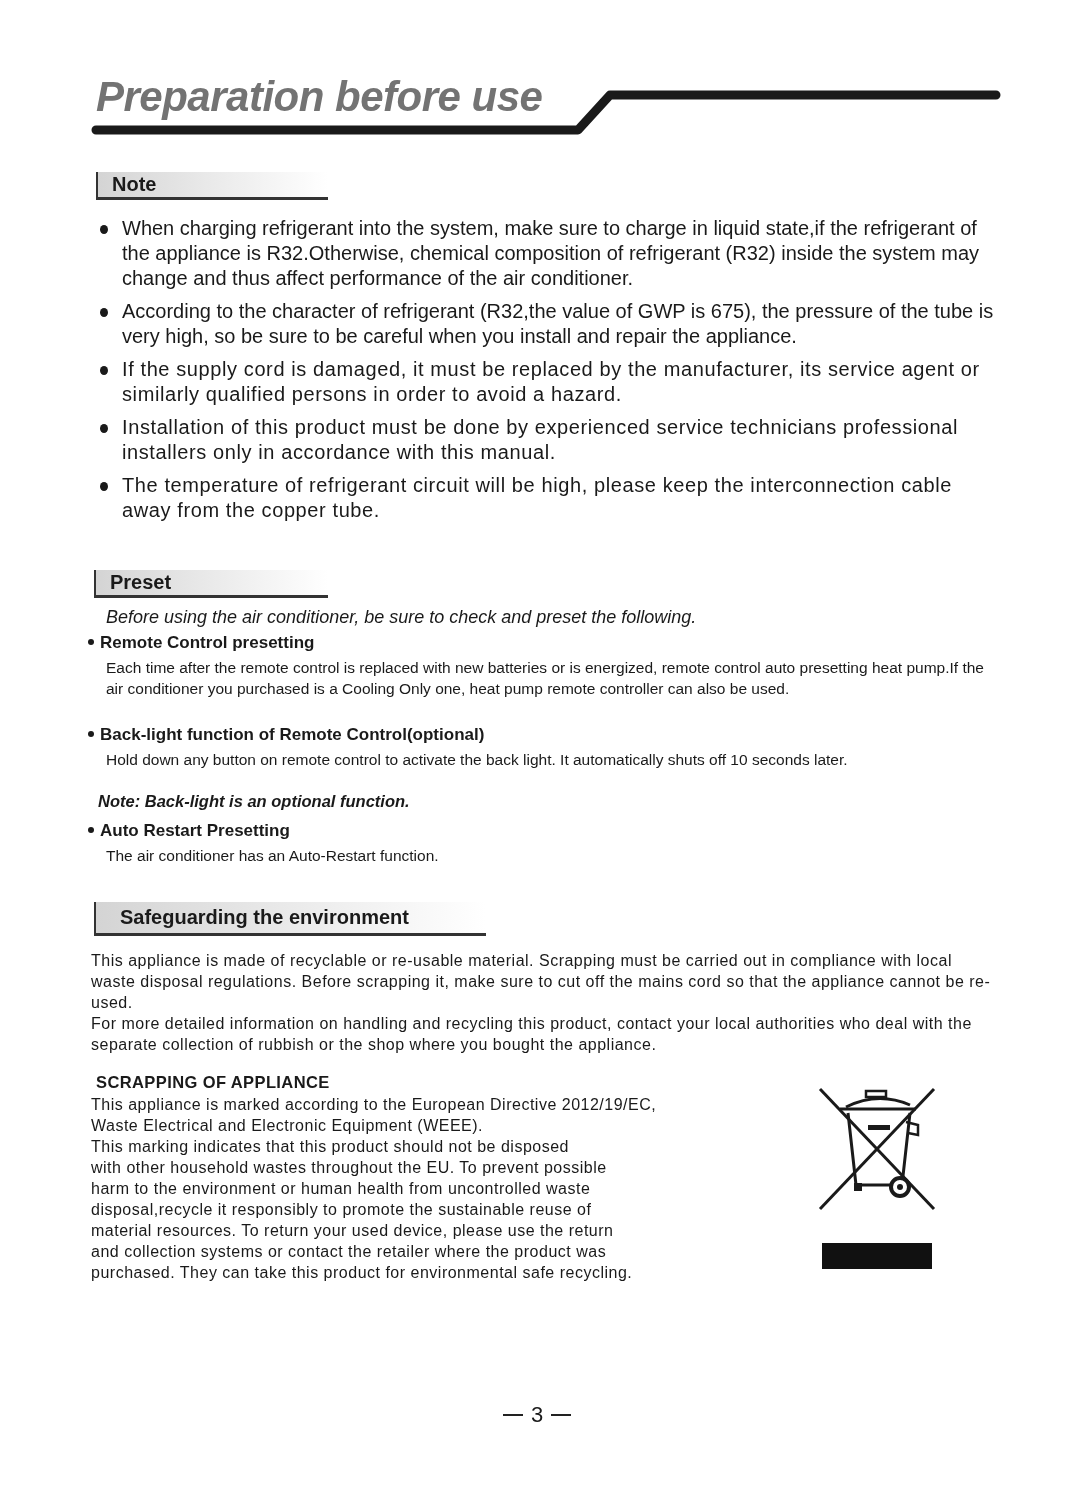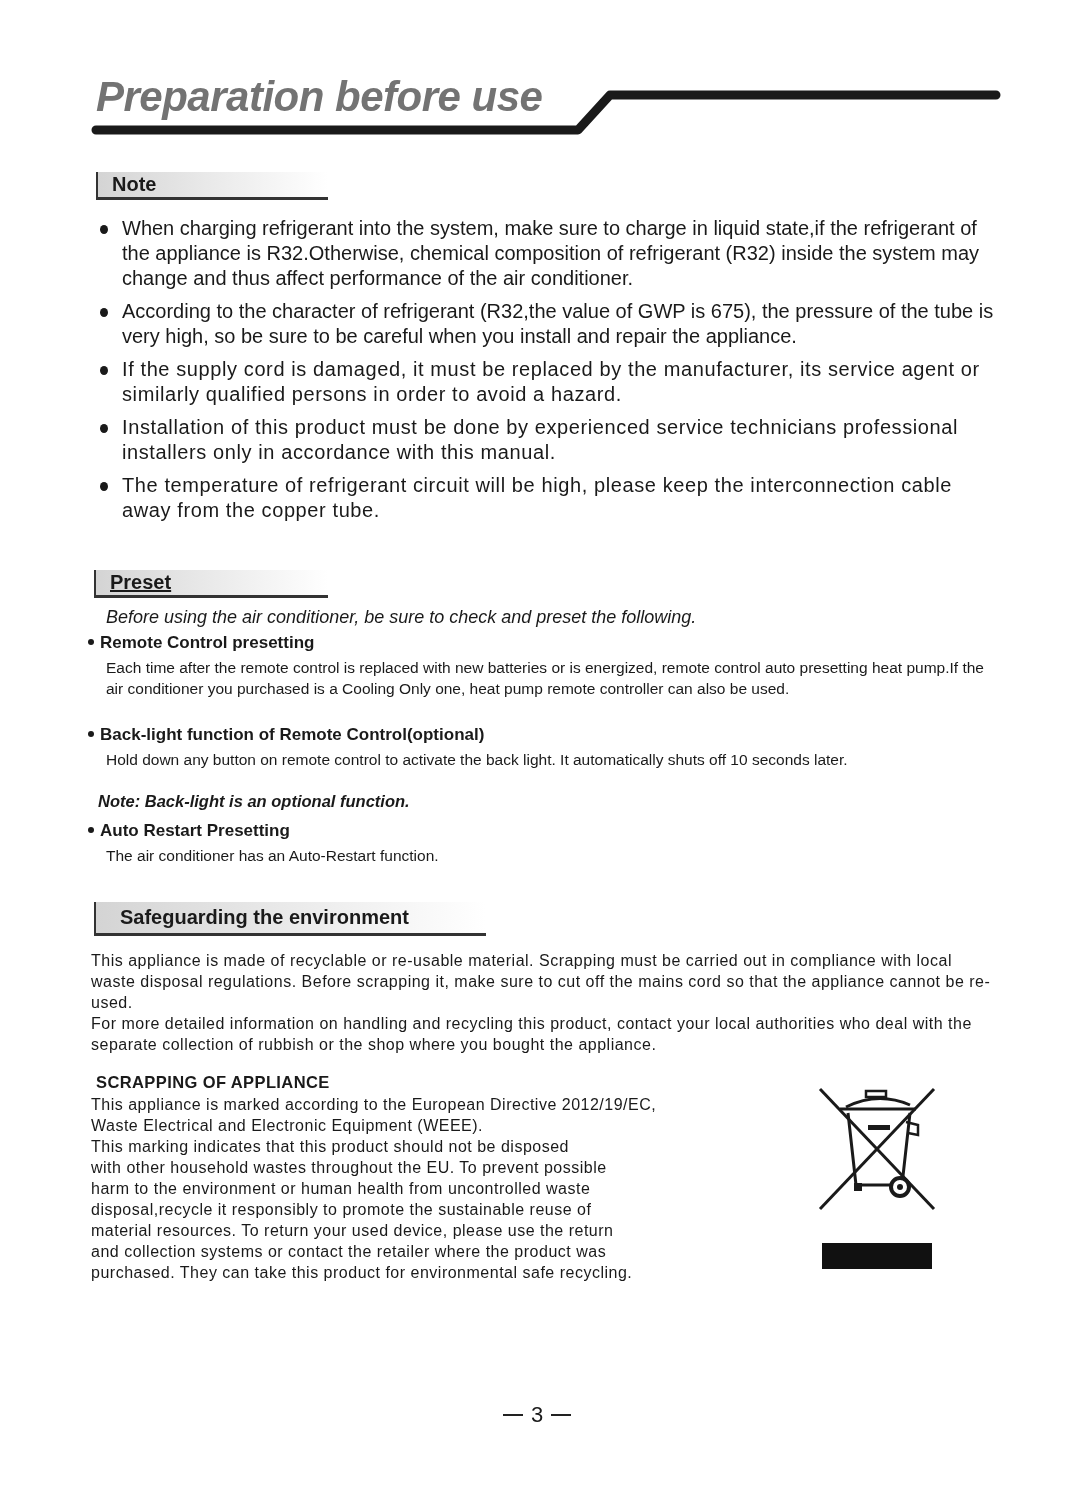--- a/index.html
+++ b/index.html
@@ -47,21 +47,21 @@
   <span>Note</span>
 </div>
 <ul class="note-list">
   <li>When charging refrigerant into the system, make sure to charge in liquid state,if the refrigerant of the appliance is R32.Otherwise, chemical  composition of refrigerant (R32) inside the system may change and thus affect performance of the air conditioner.</li>
   <li>According to the character of refrigerant (R32,the value of GWP is 675), the pressure of the tube is very high, so be sure to be careful when you install and repair the appliance.</li>
   <li class="narrow">If the supply cord is damaged, it must be replaced by the manufacturer, its service agent or similarly qualified persons in order to avoid a hazard.</li>
   <li class="narrow">Installation of this product must be done by experienced service technicians professional installers only in accordance with this manual.</li>
   <li class="narrow">The temperature of refrigerant circuit will be high, please keep the interconnection cable away from the copper tube.</li>
 </ul>
 
-<div class="section-header" style="left:94px; top:570px; width:234px;text-decoration:underline;">
+<div class="section-header" style="left:94px; top:570px; width:234px;">
   <span>Preset</span>
 </div>
 <div class="preset-intro">Before using the air conditioner, be sure to check and preset the following.</div>
 
 <div class="preset-block" style="top:633px;">
   <div class="preset-head"><span class="dot"></span><span>Remote Control presetting</span></div>
   <div class="preset-body">Each time after the remote control is replaced with new batteries or is energized,  remote control auto presetting heat  pump.If the air conditioner you purchased is a Cooling Only one, heat pump remote controller can also be used.</div>
 </div>
 
 <div class="preset-block" style="top:725px;">

